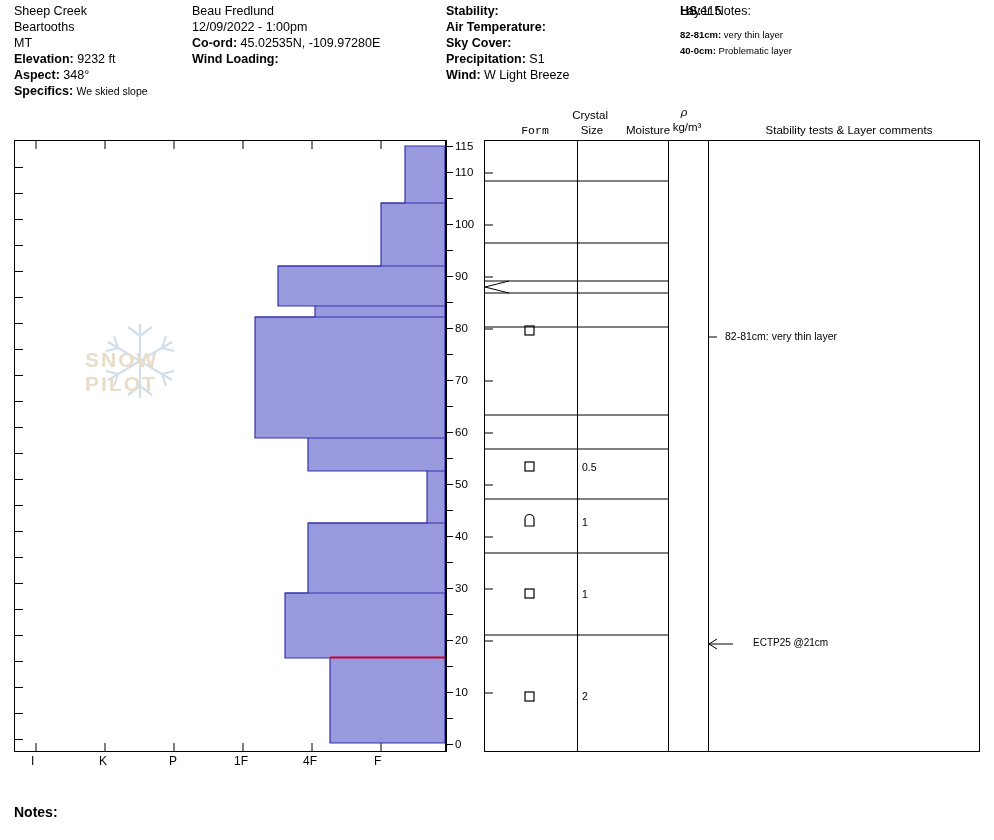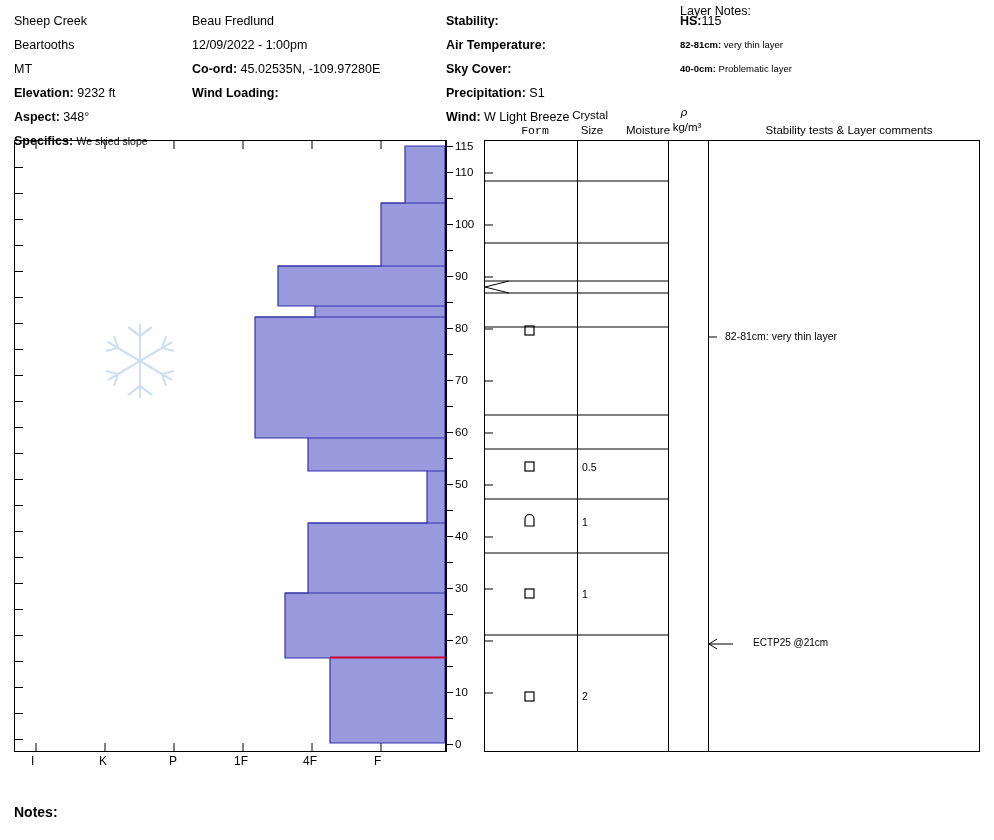--- a/index.html
+++ b/index.html
@@ -14,21 +14,21 @@
   }
   .abs{position:absolute;}
   .b{font-weight:normal;text-align:right;}
   
   #header{position:absolute;left:0;top:0;width:994px;height:120px;}
   .hcol{position:absolute;top:4px;}
   #hcol1{left:14px;width:170px;}
   #hcol2{left:192px;width:250px;}
   #hcol3{left:446px;width:230px;}
   #hcol4{left:680px;width:310px;}
-  .hrow{margin-bottom:2px;line-height:14px;white-space:nowrap;font-size:12.5px;margin-top:10px;}
+  .hrow{margin-bottom:2px;line-height:14px;white-space:nowrap;font-size:12.5px;}
   .hrow .lbl{font-weight:bold;}
   .hrow .val{font-weight:normal;}
   .small{font-size:10.5px;}
   .tiny{font-size:9.5px;}
   
   #plot-area{position:absolute;left:14px;top:140px;width:432px;height:612px;border:1px solid #000;box-sizing:border-box;}
   
   #axis-col{position:absolute;left:446px;top:140px;width:16px;height:612px;}
   #axis-labels{position:absolute;left:455px;top:140px;width:30px;height:612px;}
   .ytick{position:absolute;left:0;font-size:11.5px;}
@@ -191,20 +191,21 @@
         <line x1="63" y1="32" x2="59" y2="20"></line>
           <line x1="63" y1="32" x2="51" y2="35"></line>
         <line x1="107" y1="58" x2="111" y2="70"></line>
           <line x1="107" y1="58" x2="119" y2="55"></line>
         <line x1="63" y1="58" x2="51" y2="55"></line>
           <line x1="63" y1="58" x2="59" y2="70"></line>
         <line x1="107" y1="32" x2="119" y2="35"></line>
           <line x1="107" y1="32" x2="111" y2="20"></line>
       </g>
     </svg>
+    <div id="wm-text">SNOW PILOT</div>
   </div>
 </div>
 
 <div id="axis-col">
   <svg width="16" height="612" viewBox="0 0 16 612">
     <line x1="0.5" y1="0" x2="0.5" y2="612" stroke="#000" stroke-width="1"></line>
     <g stroke="#000" stroke-width="1">
       <line x1="0" y1="6.5" x2="7" y2="6.5"></line>
       <line x1="0" y1="32.5" x2="7" y2="32.5"></line>
       <line x1="0" y1="58.5" x2="7" y2="58.5"></line>

